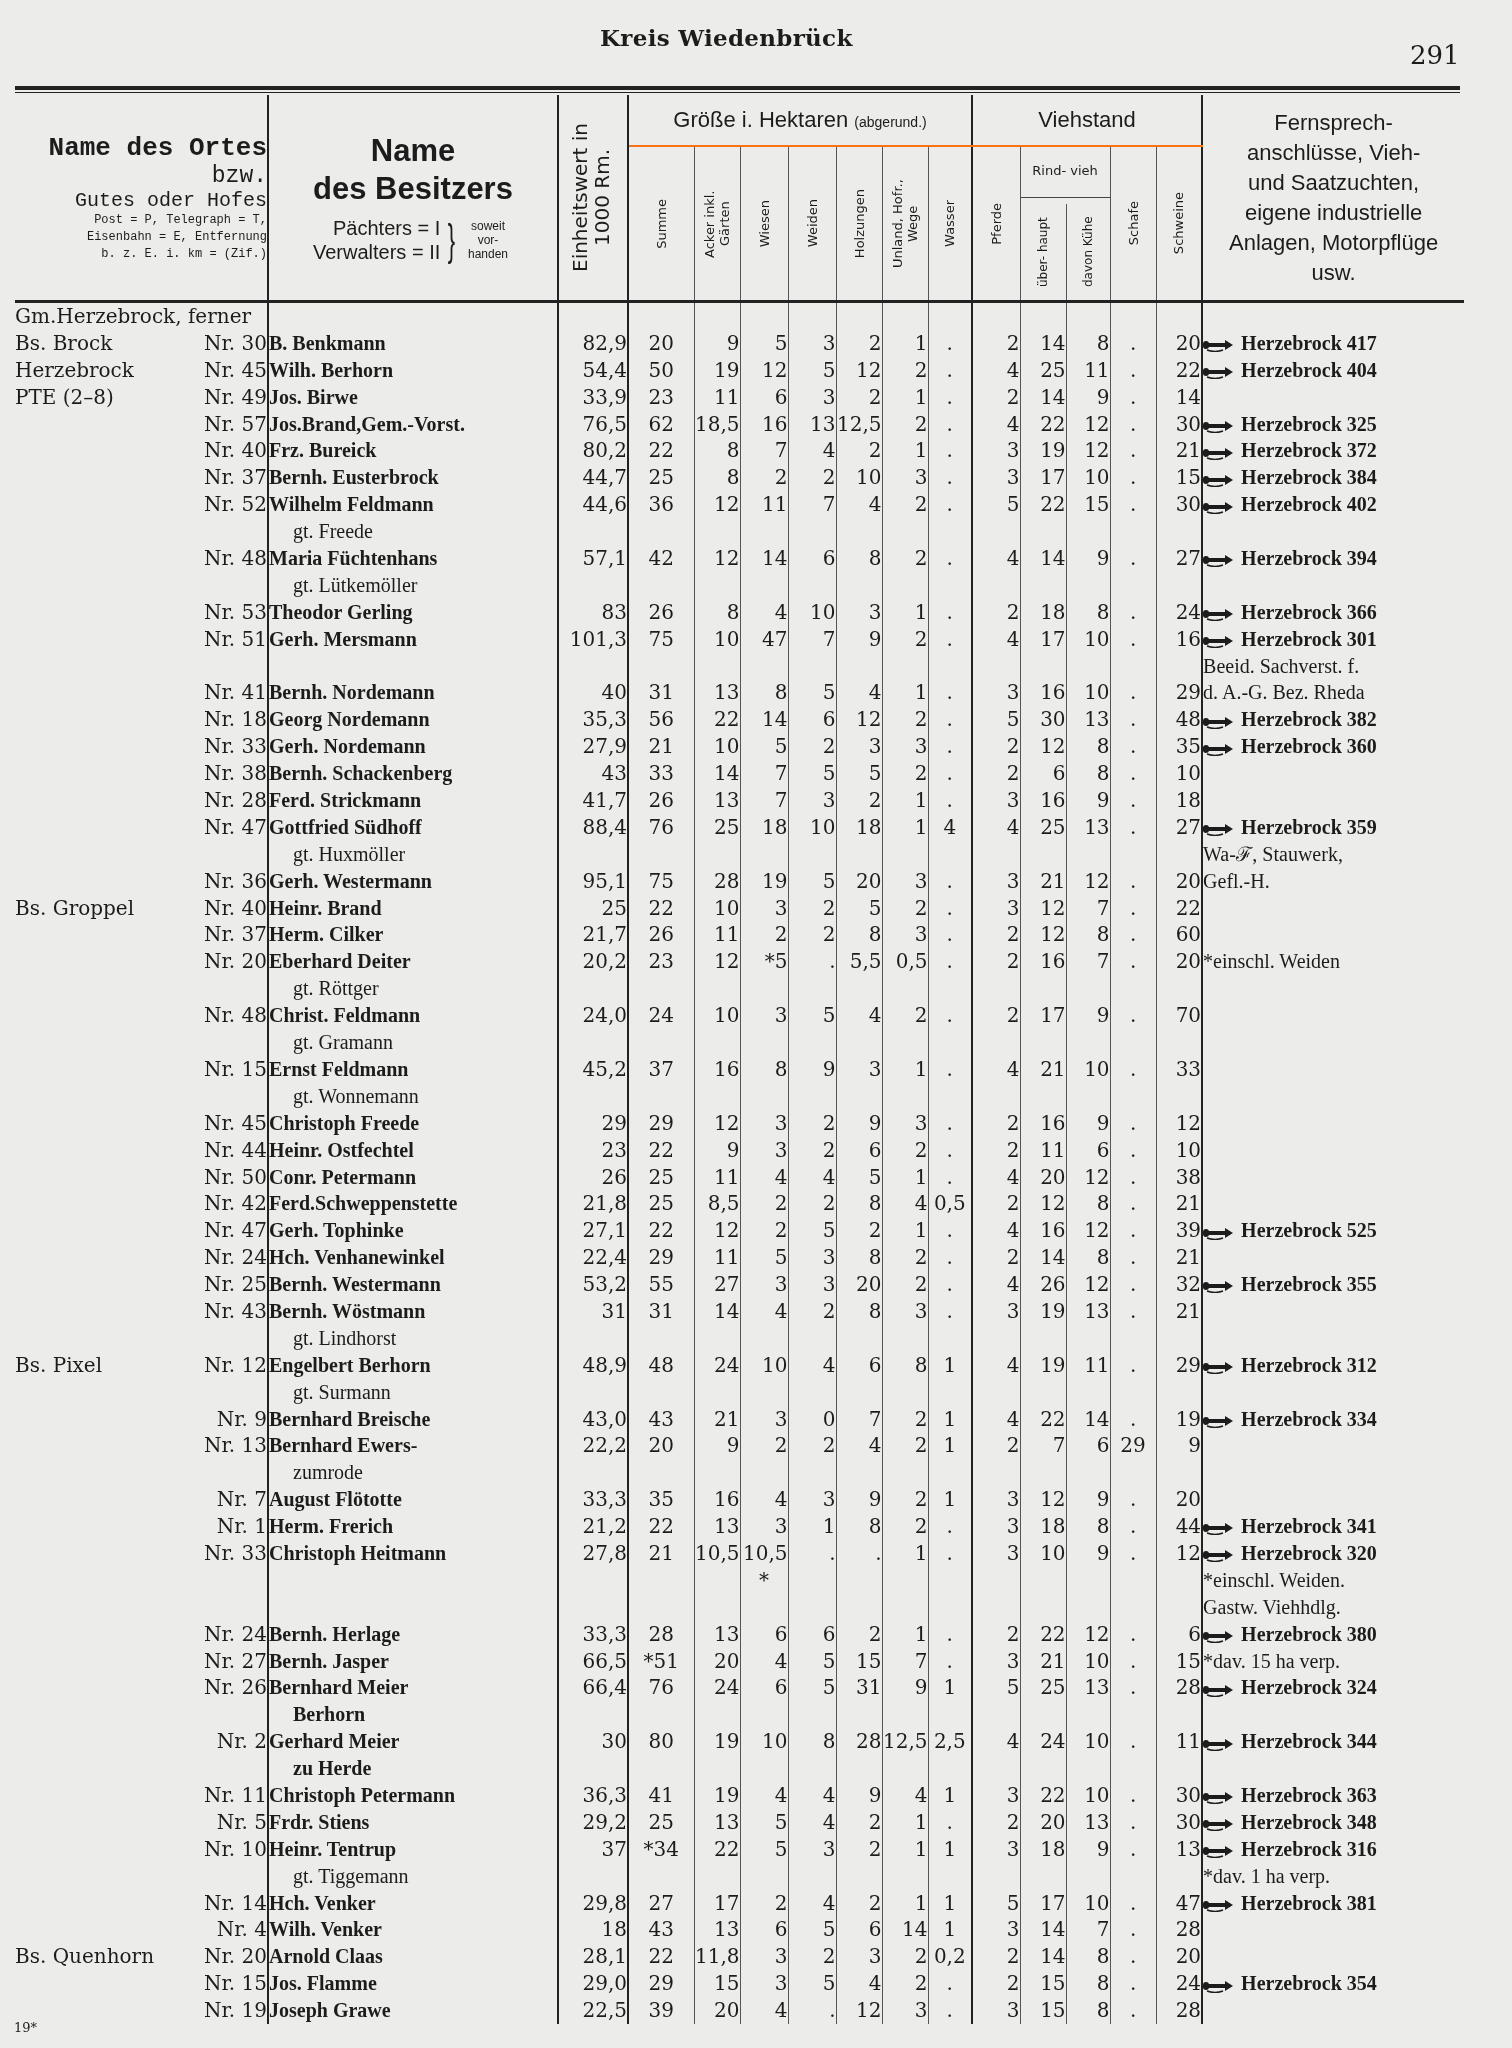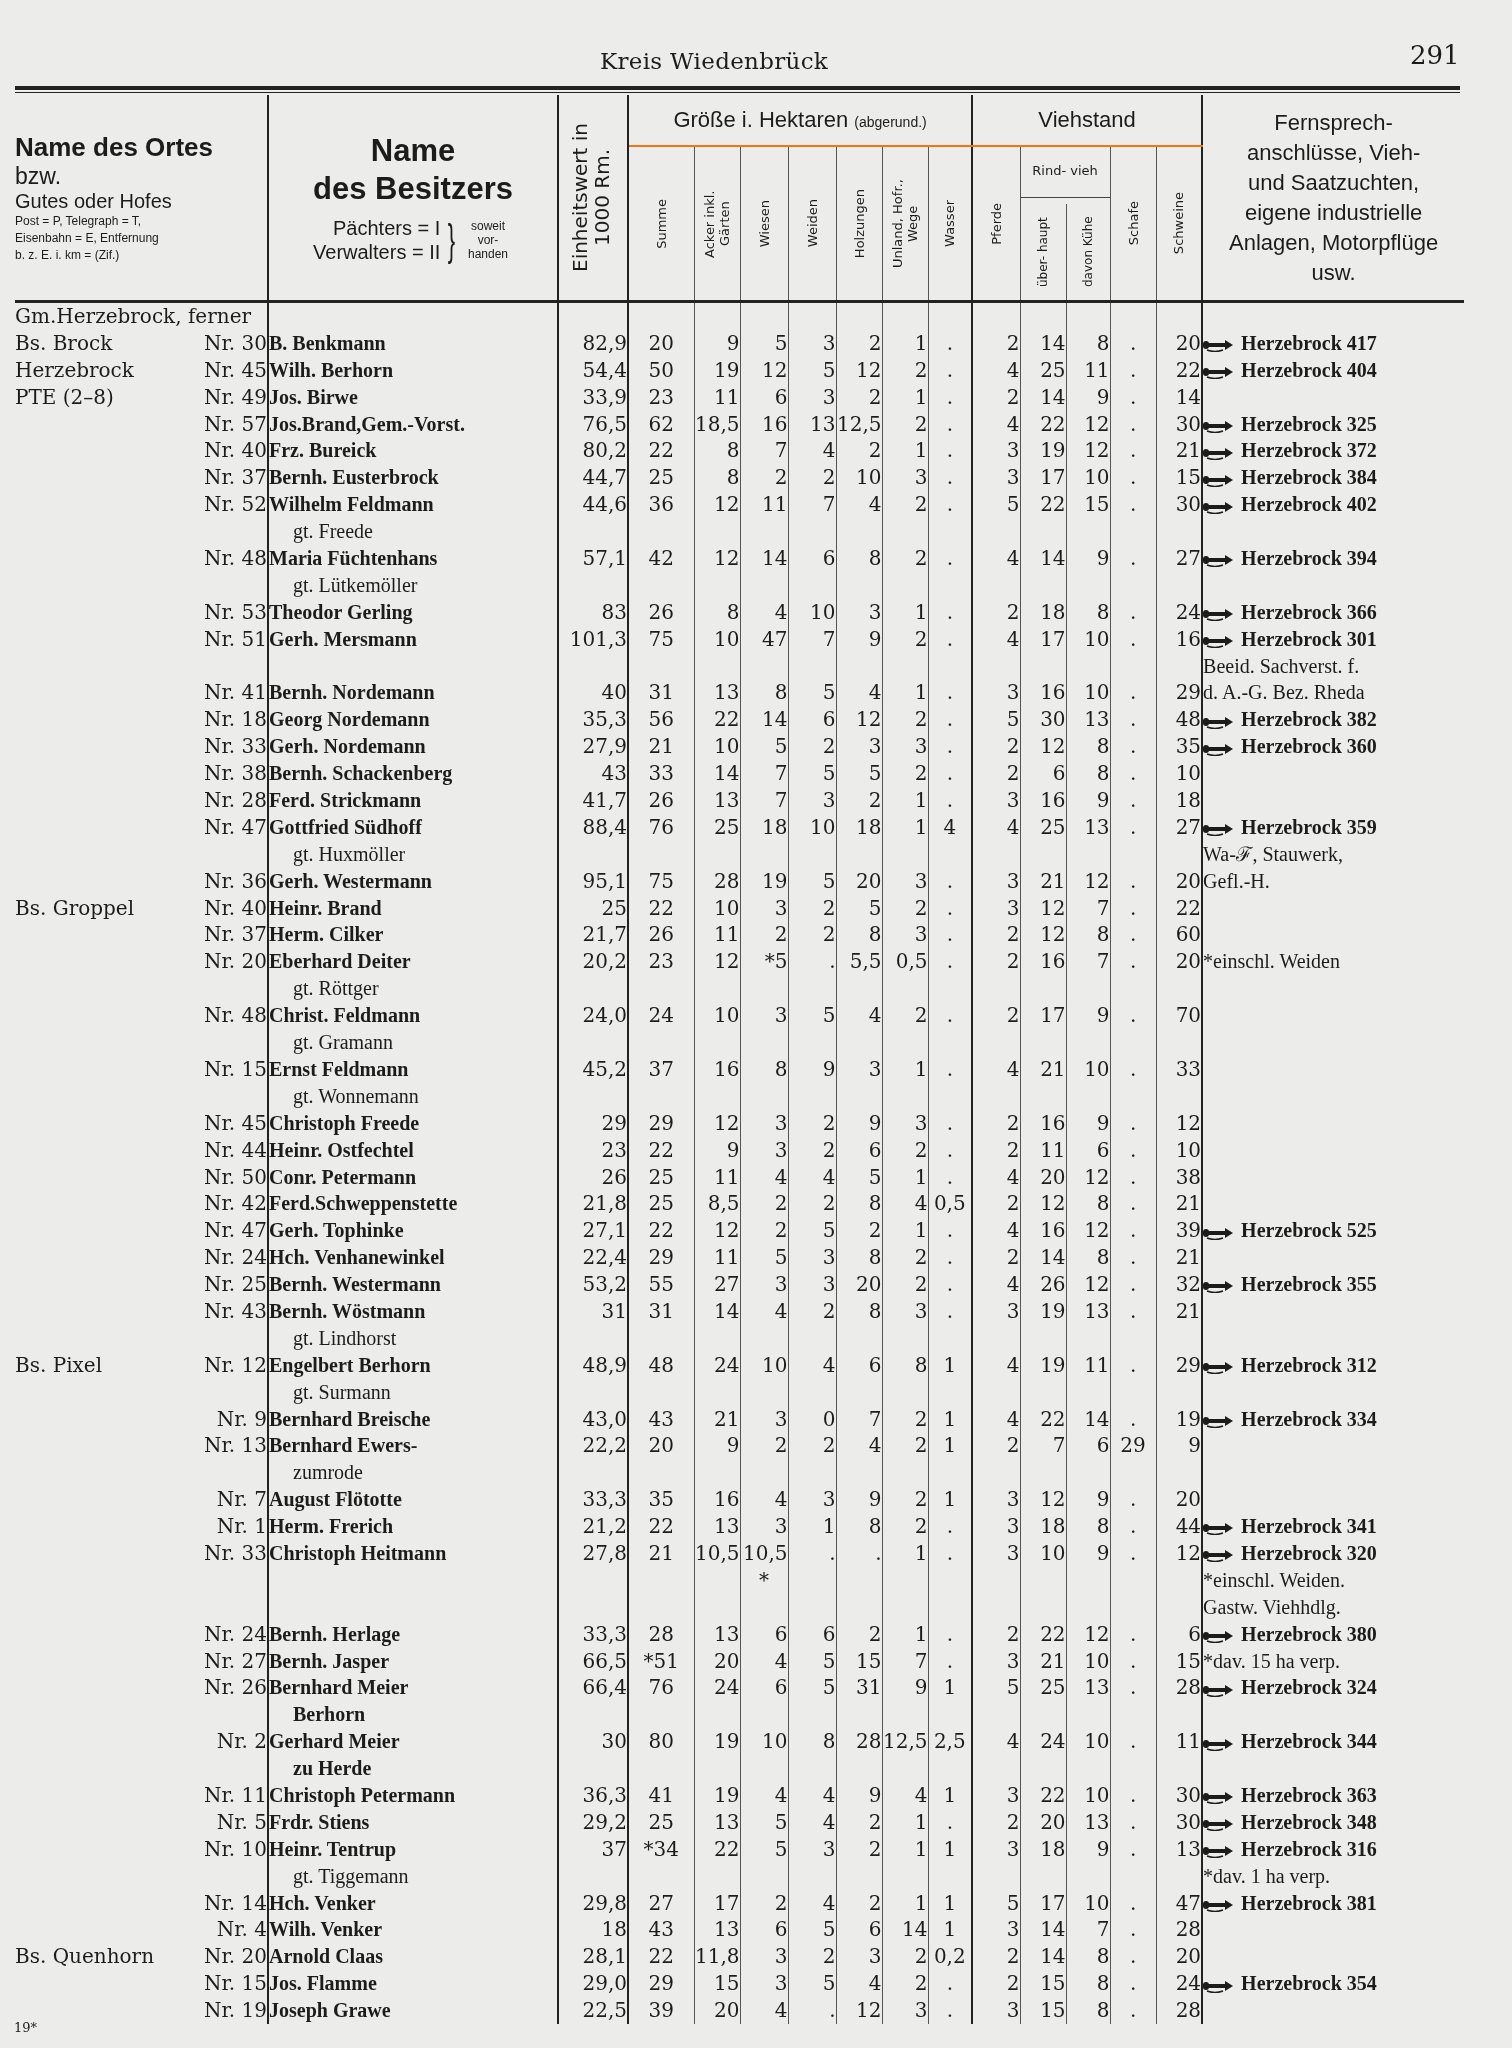--- a/index.html
+++ b/index.html
@@ -1,33 +1,33 @@
 <!DOCTYPE html>
 <html><head>
 <meta charset="utf-8">
 <style>
   html, body { margin:0; padding:0; }
   body {
     width:1512px; height:2048px; background:#ececea; position:relative; overflow:hidden;
     font-family:"DejaVu Serif", serif; color:#1c1c1c;
   }
-  .page-title { position:absolute; left:600px; top:48px; font-size:23px; font-weight:normal; letter-spacing:0.3px; }
+  .page-title { position:absolute; left:600px; top:24px; font-size:23px; font-weight:bold; letter-spacing:0.3px; }
   .page-number { position:absolute; left:1410px; top:40px; font-size:26px; }
   .rule-top { position:absolute; left:15px; width:1445px; background:#222; }
   table.main {
     position:absolute; left:15px; top:95px; width:1445px;
     border-collapse:collapse; table-layout:fixed;
   }
   table.main th { font-weight:normal; vertical-align:middle; padding:0; }
   .hdr { border-bottom:3px solid #222; }
   .vline-heavy { border-right:2.5px solid #222; }
   .vline-thin { border-right:1px solid #555; }
   .rot { writing-mode:vertical-rl; transform:rotate(180deg); font-family:"DejaVu Sans", sans-serif; font-size:13px; line-height:15px; white-space:nowrap; margin:auto; }
   .rot-big { font-size:20px; line-height:22px; font-family:"DejaVu Sans", sans-serif; }
-  .h-ort { text-align:left; padding:6px 4px; font-family:Liberation Sans, sans-serif; }
+  .h-ort { text-align:right; padding:6px 4px; font-family:Liberation Mono, monospace; }
   .h-ort .l1 { font-size:26px; font-weight:bold; }
   .h-ort .l2 { font-size:23px; }
   .h-ort .l3 { font-size:20px; }
   .h-ort .small { font-size:12px; line-height:17px; }
   .h-bes { text-align:center; font-family:"Liberation Sans", sans-serif; }
   .h-bes .big { font-size:31px; font-weight:bold; line-height:38px; }
   .h-bes .pv { display:flex; align-items:center; justify-content:center; gap:4px; margin-top:8px; }
   .h-bes .pv .lines { font-size:20px; line-height:24px; text-align:right; }
   .h-bes .pv .brace { font-size:44px; line-height:44px; transform:scaleX(0.5); }
   .h-bes .pv .soweit { font-size:12px; line-height:14px; text-align:center; }

